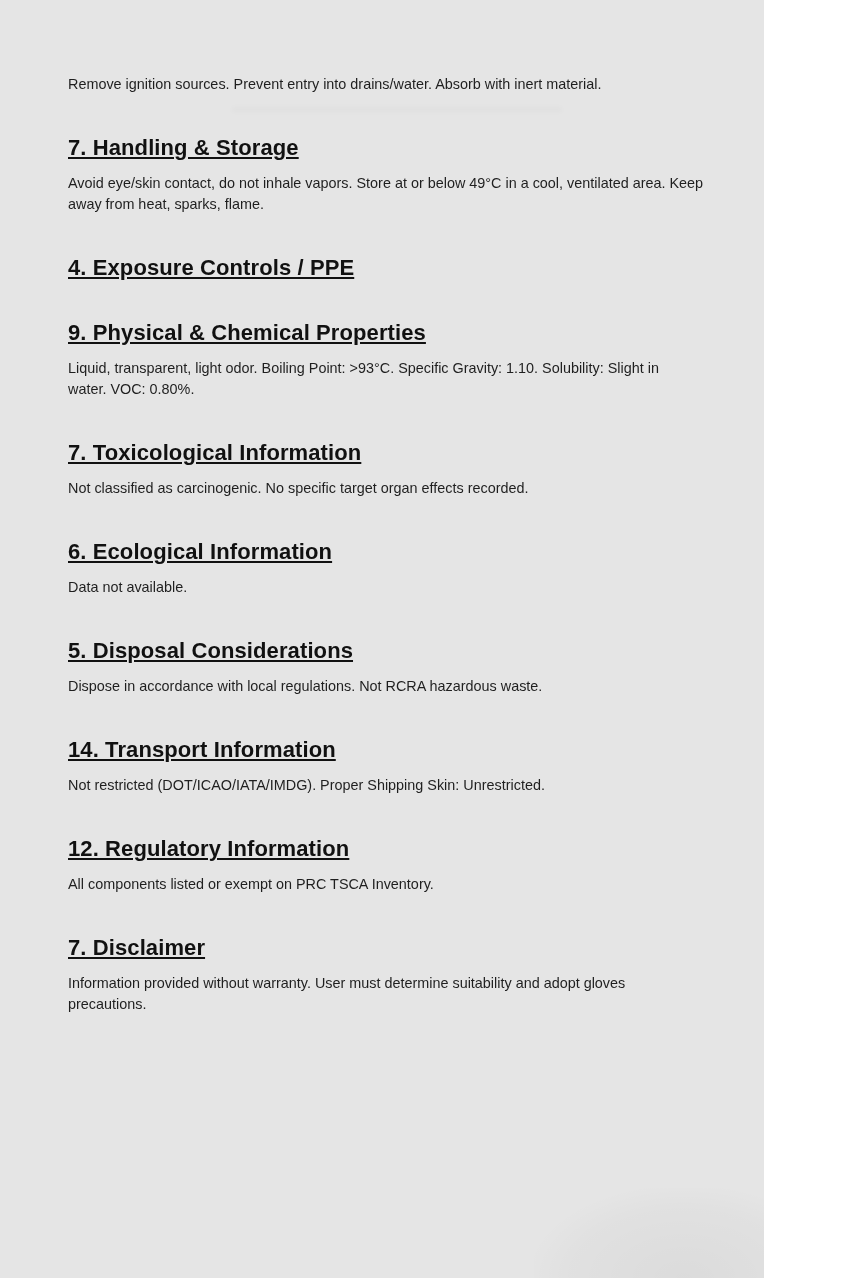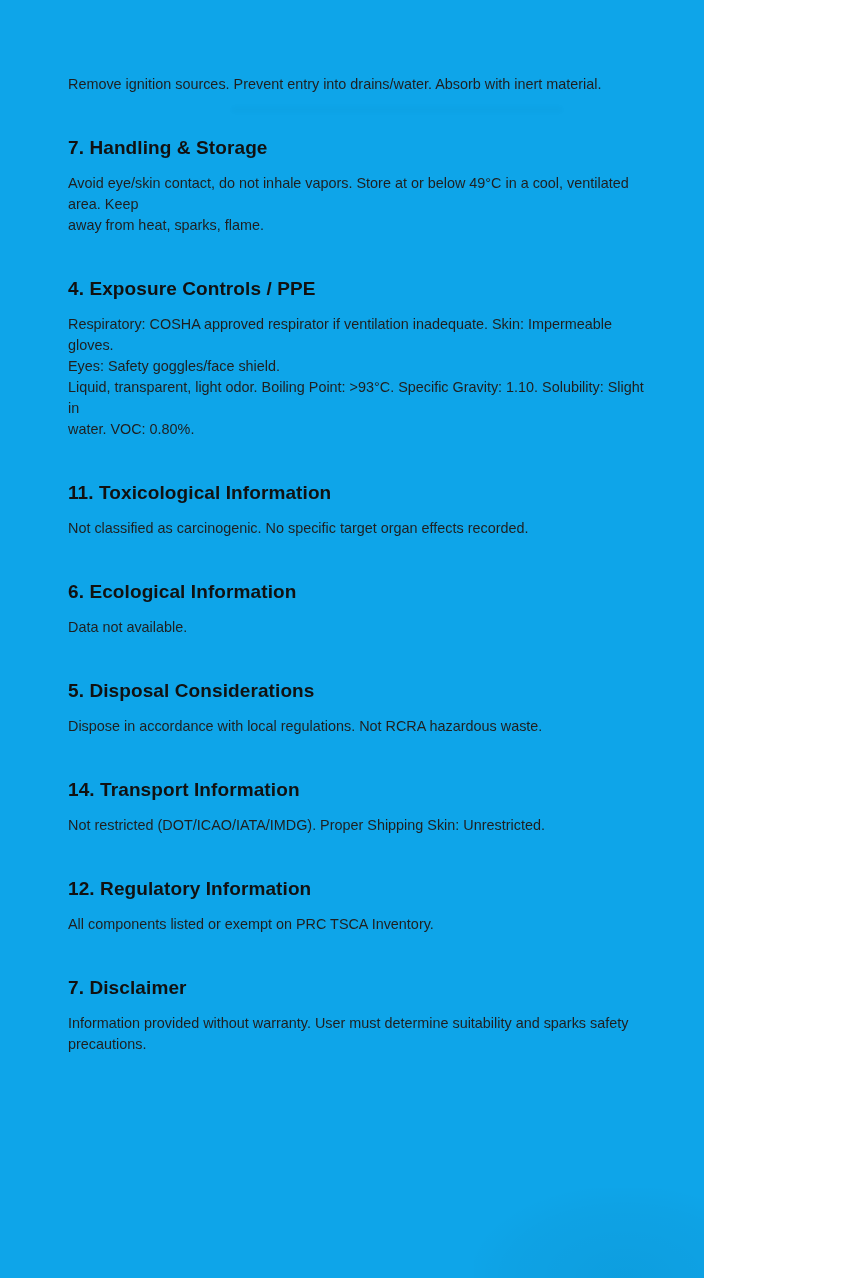--- a/index.html
+++ b/index.html
@@ -3,44 +3,45 @@
 <meta charset="utf-8">
 <title>Document</title>
 <style>
   html, body {
     margin: 0;
     padding: 0;
     background: #ffffff;
   }
   .page {
     position: relative;
-    width: 704px;
+    width: 764px;
     height: 1278px;
-    background: #0ea5e9;
+    background: #e5e5e5;
     overflow: hidden;
     font-family: "Liberation Sans", sans-serif;
     color: #1f1f1f;
     box-sizing: border-box;
     padding: 74px 48px 0 68px;
   }
   .para {
     margin: 0;
     font-size: 14.4px;
     line-height: 21px;
     white-space: pre-line;
     color: #1f1f1f;
     max-width: 740px;
   }
   .section-heading {
     margin: 41px 0 13px 0;
-    font-size: 19px;
+    font-size: 22px;
     line-height: 24px;
     font-weight: bold;
     color: #111111;
     letter-spacing: 0.1px;
+    text-decoration: underline;
   }
   .corner-shade {
     position: absolute;
     right: -70px;
     bottom: -90px;
     width: 300px;
     height: 180px;
     background: radial-gradient(ellipse at center, rgba(0,0,0,0.045) 0%, rgba(0,0,0,0.02) 55%, rgba(0,0,0,0) 75%);
     pointer-events: none;
   }
@@ -64,32 +65,31 @@
   <p class="para">Remove ignition sources. Prevent entry into drains/water. Absorb with inert material.</p>
 
   <div>
     <h2 class="section-heading">7. Handling &amp; Storage</h2>
     <p class="para">Avoid eye/skin contact, do not inhale vapors. Store at or below 49°C in a cool, ventilated area. Keep
 away from heat, sparks, flame.</p>
   </div>
 
   <div>
     <h2 class="section-heading">4. Exposure Controls / PPE</h2>
-    <p class="para">Respiratory: COSHA approved respirator if ventilation inadequate. Skin: Impermeable gloves.
-Eyes: Safety goggles/face shield.</p>
   </div>
 
   <div>
+    <h2 class="section-heading">9. Physical &amp; Chemical Properties</h2>
     <p class="para">Liquid, transparent, light odor. Boiling Point: &gt;93°C. Specific Gravity: 1.10. Solubility: Slight in
 water. VOC: 0.80%.</p>
   </div>
 
 
   <div>
-    <h2 class="section-heading">11. Toxicological Information</h2>
+    <h2 class="section-heading">7. Toxicological Information</h2>
     <p class="para">Not classified as carcinogenic. No specific target organ effects recorded.</p>
   </div>
 
   <div>
     <h2 class="section-heading">6. Ecological Information</h2>
     <p class="para">Data not available.</p>
   </div>
 
   <div>
     <h2 class="section-heading">5. Disposal Considerations</h2>
@@ -101,19 +101,19 @@
     <p class="para">Not restricted (DOT/ICAO/IATA/IMDG). Proper Shipping Skin: Unrestricted.</p>
   </div>
 
   <div>
     <h2 class="section-heading">12. Regulatory Information</h2>
     <p class="para">All components listed or exempt on PRC TSCA Inventory.</p>
   </div>
 
   <div>
     <h2 class="section-heading">7. Disclaimer</h2>
-    <p class="para">Information provided without warranty. User must determine suitability and sparks safety
+    <p class="para">Information provided without warranty. User must determine suitability and adopt gloves
 precautions.</p>
   </div>
 
   <div class="scan-smudge"></div>
   <div class="corner-shade"></div>
 </div>
 
 </body></html>

